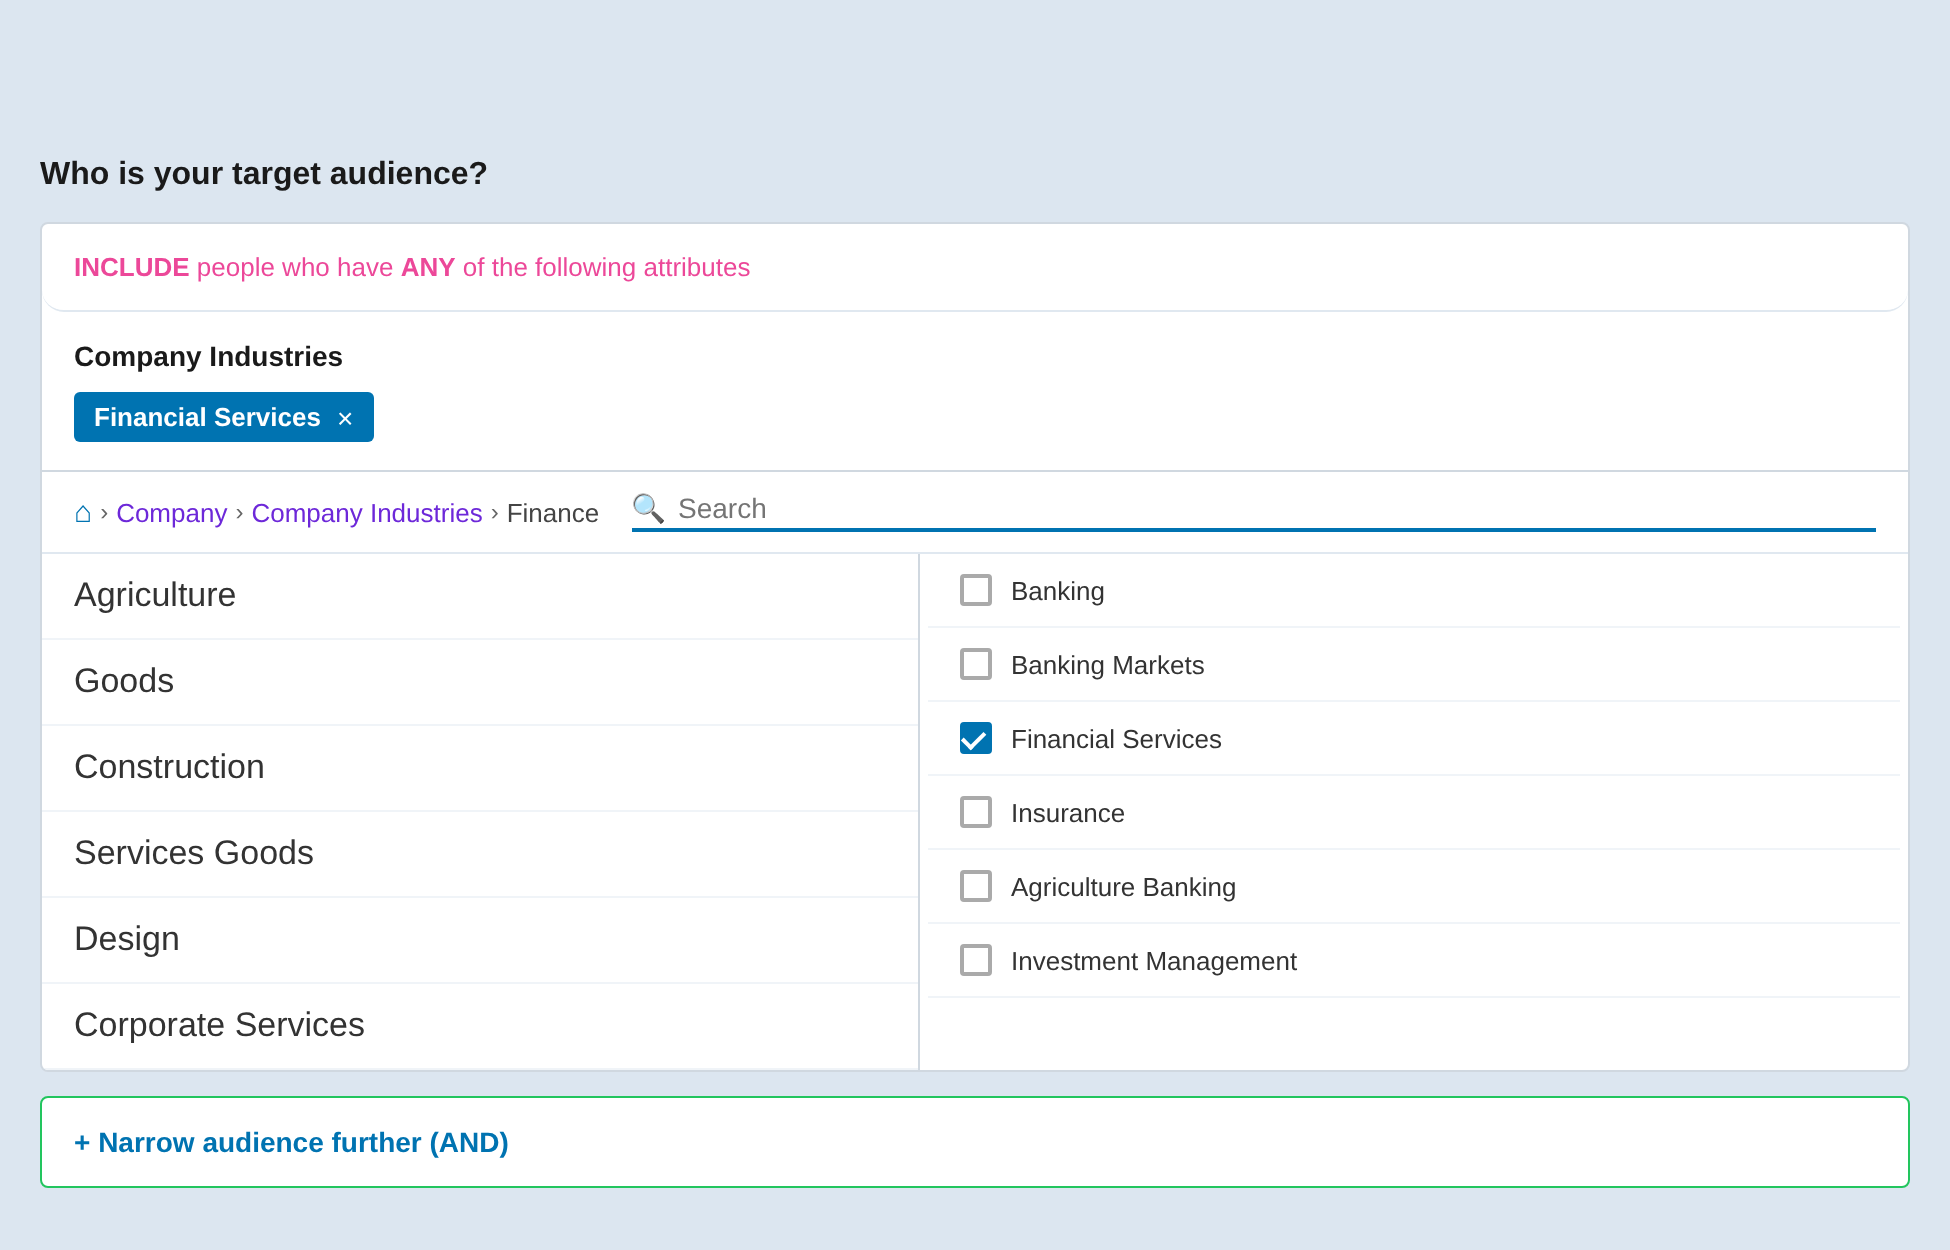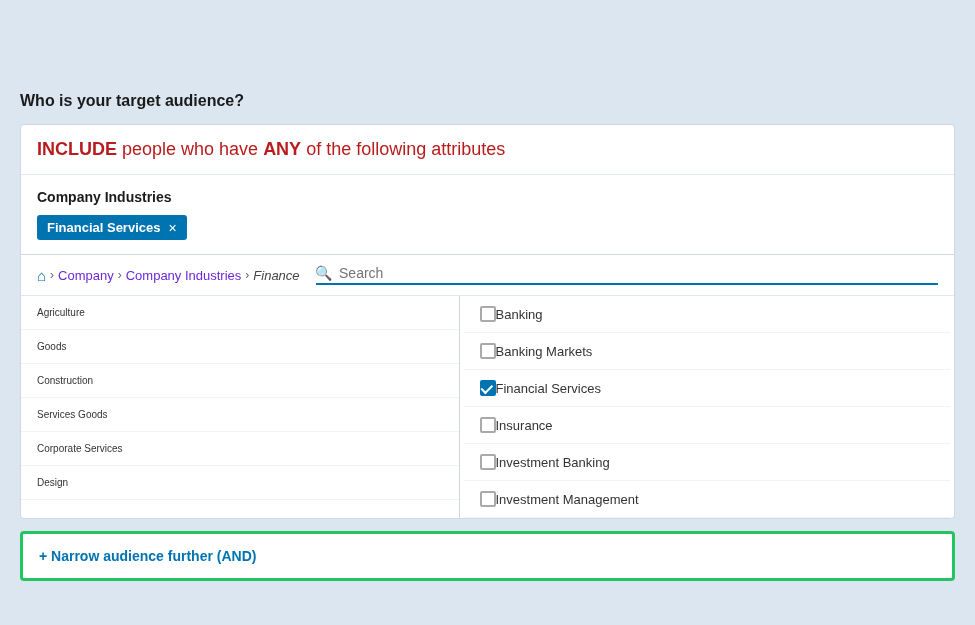--- a/index.html
+++ b/index.html
@@ -28,22 +28,23 @@
     .card {
       background: #fff;
       border: 1px solid #d0d8e0;
       border-radius: 4px;
       margin-bottom: 12px;
       overflow: hidden;
     }
     .include-row {
       padding: 14px 16px;
       border-bottom: 1px solid #e0e8f0;
-      font-size: 18px;
-      color: #b91c1c;
+      font-size: 13px;
+      color: #ec4899;
+      border-radius: 11px;
     }
     .include-row strong {
       font-weight: 700;
     }
     .company-industries-section {
       padding: 14px 16px;
     }
     .section-label {
       font-weight: 700;
       font-size: 14px;
@@ -90,21 +91,20 @@
       font-size: 12px;
     }
     .breadcrumb-link {
       color: #6d28d9;
       cursor: pointer;
       font-size: 13px;
     }
     .breadcrumb-current {
       color: #444;
       font-size: 13px;
-      font-style: italic;
     }
     .search-area {
       display: flex;
       align-items: center;
       margin-left: 12px;
       gap: 6px;
       flex: 1;
       border-bottom: 2px solid #0073b1;
       padding-bottom: 2px;
     }
@@ -129,32 +129,33 @@
       border-right: 1px solid #d0d8e0;
       overflow-y: auto;
     }
     .right-list {
       flex: 1;
       overflow-y: auto;
       padding: 0 4px;
     }
     .left-list-item {
       padding: 11px 16px;
-      font-size: 10px;
+      font-size: 17px;
       color: #333;
       cursor: pointer;
       border-bottom: 1px solid #f0f4f8;
     }
     .right-list-item {
       display: flex;
       align-items: center;
       padding: 10px 16px;
       font-size: 13px;
       color: #333;
       cursor: pointer;
+      gap: 10px;
       border-bottom: 1px solid #f0f4f8;
       text-align: right;
     }
     .checkbox {
       width: 16px;
       height: 16px;
       border: 2px solid #aaa;
       border-radius: 2px;
       flex-shrink: 0;
       display: flex;
@@ -170,21 +171,21 @@
       content: '';
       width: 9px;
       height: 5px;
       border-left: 2px solid #fff;
       border-bottom: 2px solid #fff;
       transform: rotate(-45deg) translateY(-1px);
       display: block;
     }
     .narrow-row {
       background: #fff;
-      border: 3px solid #22c55e;
+      border: 1px solid #22c55e;
       border-radius: 4px;
       padding: 14px 16px;
     }
     .narrow-link {
       color: #0073b1;
       font-weight: 600;
       font-size: 14px;
       cursor: pointer;
       text-decoration: none;
     }
@@ -239,22 +240,22 @@
         </div>
       </div>
 
       <div class="lists-row">
 
         <div class="left-list">
           <div class="left-list-item">Agriculture</div>
           <div class="left-list-item">Goods</div>
           <div class="left-list-item">Construction</div>
           <div class="left-list-item">Services Goods</div>
+          <div class="left-list-item">Design</div>
           <div class="left-list-item">Corporate Services</div>
-          <div class="left-list-item">Design</div>
         </div>
 
         <div class="right-list">
           <div class="right-list-item">
             <div class="checkbox"></div>
             <span>Banking</span>
           </div>
           <div class="right-list-item">
             <div class="checkbox"></div>
             <span>Banking Markets</span>
@@ -262,21 +263,21 @@
           <div class="right-list-item">
             <div class="checkbox checked"></div>
             <span>Financial Services</span>
           </div>
           <div class="right-list-item">
             <div class="checkbox"></div>
             <span>Insurance</span>
           </div>
           <div class="right-list-item">
             <div class="checkbox"></div>
-            <span>Investment Banking</span>
+            <span>Agriculture Banking</span>
           </div>
           <div class="right-list-item">
             <div class="checkbox"></div>
             <span>Investment Management</span>
           </div>
         </div>
 
       </div>
     </div>
   </div>

